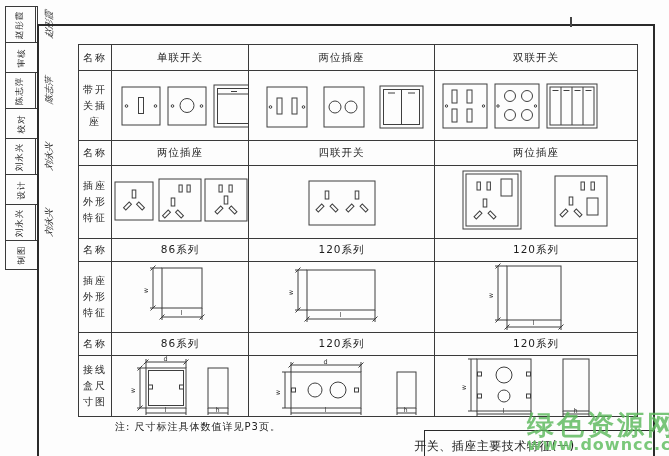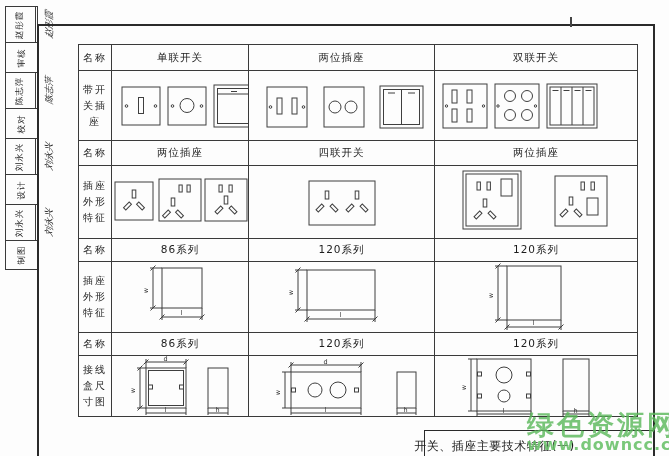--- a/index.html
+++ b/index.html
@@ -394,20 +394,21 @@
             <line x1="128" y1="55" x2="128" y2="60"></line>
                 <line x1="154" y1="55" x2="154" y2="60"></line>
             <line x1="128" y1="58" x2="154" y2="58"></line>
             <text x="141" y="56.5" text-anchor="middle">h</text>
           </svg>
         </td>
       </tr>
     </tbody>
       </table>
 
+    <div class="note">注: 尺寸标注具体数值详见P3页。</div>
 
     <div class="tblock">
       <div class="tb-title">开关、插座主要技术特征(一)</div>
     </div>
 
     <div class="wm">
       <div class="wm1">绿色资源网</div>
       <div class="wm2">www.downcc.com</div>
     </div>
   </div>

